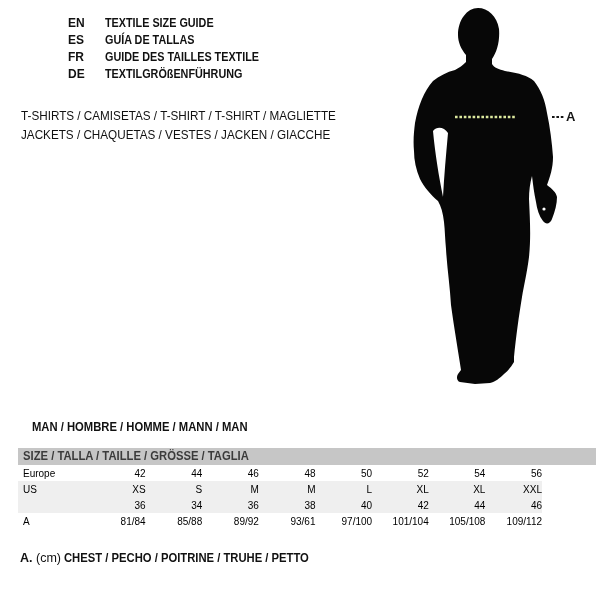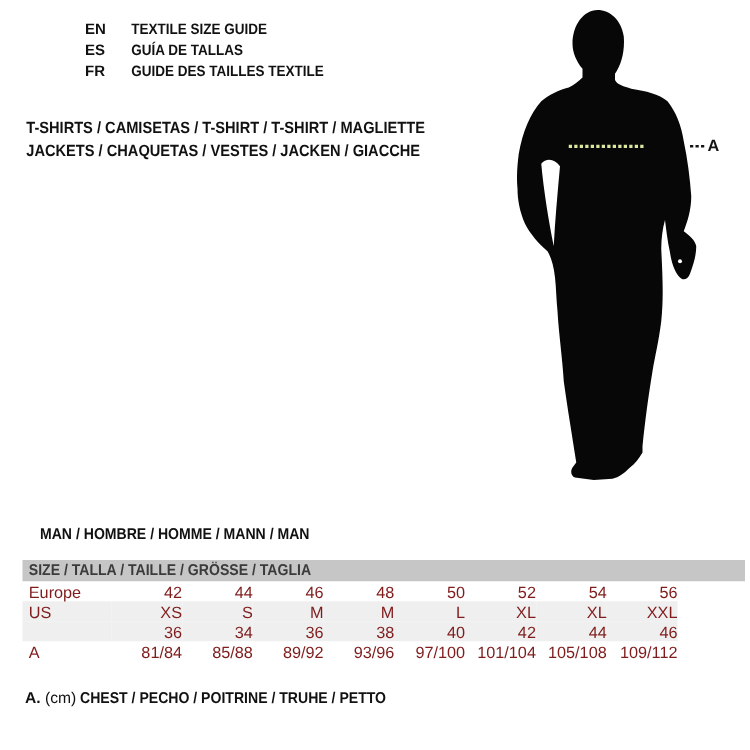--- a/index.html
+++ b/index.html
@@ -8,37 +8,37 @@
     font-family:"Liberation Sans", sans-serif;color:#111;overflow:hidden;
   }
   .condensed{display:inline-block;transform:scaleX(.9);transform-origin:0 50%;white-space:nowrap;}
 
   
   .lang-list{position:absolute;left:22px;top:15px;}
   .lang-row{height:17px;line-height:17px;font-size:12px;font-weight:bold;white-space:nowrap;padding-left:46px;}
   .lang-code{display:inline-block;width:37px;}
 
   
-  .categories{position:absolute;left:21px;top:93px;font-size:13px;font-weight:bold;line-height:18.5px;}
+  .categories{position:absolute;left:21px;top:107px;font-size:13px;font-weight:normal;line-height:18.5px;}
 
   
   .figure-wrap{position:absolute;left:395px;top:5px;width:200px;height:390px;}
   .measure-a{position:absolute;left:566px;top:109px;font-size:13px;font-weight:600;color:#151515;}
 
   
   .man-heading{position:absolute;left:32px;top:420px;font-size:12.5px;font-weight:bold;}
 
   
   .table-header{
     position:absolute;left:18px;top:448px;width:573px;height:17px;line-height:17px;
     background:#c6c6c6;color:#3b3b3b;font-size:12.5px;font-weight:bold;padding-left:5px;
   }
   table.size-table{
     position:absolute;left:18px;top:465px;width:524px;border-collapse:collapse;
-    font-size:13px;color:#7f1d1d;table-layout:fixed;
+    font-size:10px;color:#000000;table-layout:fixed;
   }
   table.size-table td{height:16px;padding:0;text-align:right;vertical-align:middle;}
   table.size-table td.rowlabel{text-align:left;padding-left:5px;width:66px;}
   tr.band{background:#efefef;}
 
   
   .footnote{position:absolute;left:20px;top:551px;font-size:12.5px;white-space:nowrap;}
   .footnote .b{font-weight:bold;}
   .footnote .u{font-weight:normal;}
 </style>
@@ -49,20 +49,23 @@
 
   <div class="lang-list">
     <div class="lang-row">
       <span class="lang-code">EN</span><span class="condensed">TEXTILE SIZE GUIDE</span>
     </div>
     <div class="lang-row">
       <span class="lang-code">ES</span><span class="condensed">GUÍA DE TALLAS</span>
     </div>
     <div class="lang-row">
       <span class="lang-code">FR</span><span class="condensed">GUIDE DES TAILLES TEXTILE</span>
+    </div>
+    <div class="lang-row">
+      <span class="lang-code">DE</span><span class="condensed">TEXTILGRÖßENFÜHRUNG</span>
     </div>
   </div>
 
   <div class="categories">
     <div><span class="condensed">T-SHIRTS / CAMISETAS / T-SHIRT / T-SHIRT / MAGLIETTE</span></div>
     <div><span class="condensed">JACKETS / CHAQUETAS / VESTES / JACKEN / GIACCHE</span></div>
   </div>
 
   <div class="figure-wrap">
     <svg width="200" height="390" viewBox="0 0 200 390" aria-hidden="true">
@@ -154,21 +157,21 @@
       <td>40</td>
       <td>42</td>
       <td>44</td>
       <td>46</td>
     </tr>
     <tr>
       <td class="rowlabel">A</td>
       <td>81/84</td>
       <td>85/88</td>
       <td>89/92</td>
-      <td>93/96</td>
+      <td>93/61</td>
       <td>97/100</td>
       <td>101/104</td>
       <td>105/108</td>
       <td>109/112</td>
     </tr>
   </tbody>
     </table>
 
   <div class="footnote">
     <span class="b">A. </span><span class="u">(cm) </span><span class="b condensed">CHEST / PECHO / POITRINE / TRUHE / PETTO</span>

